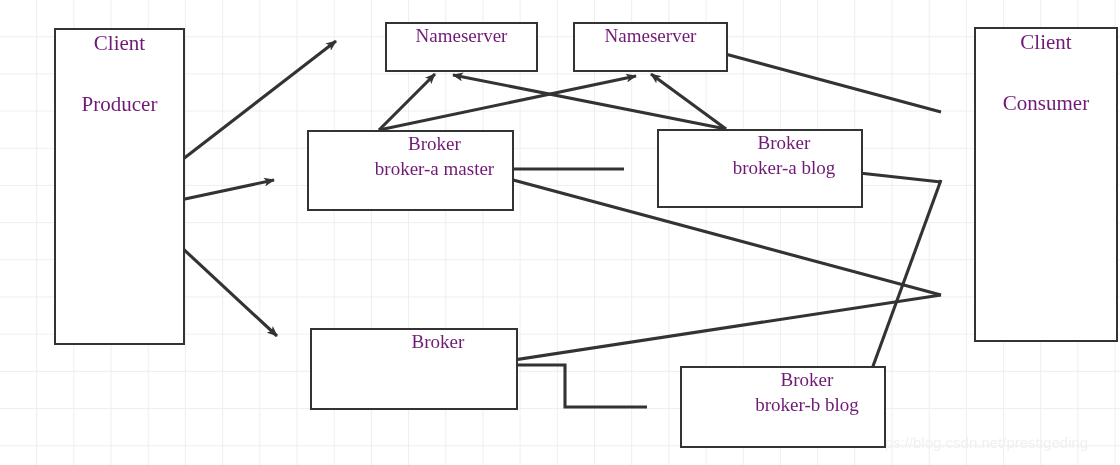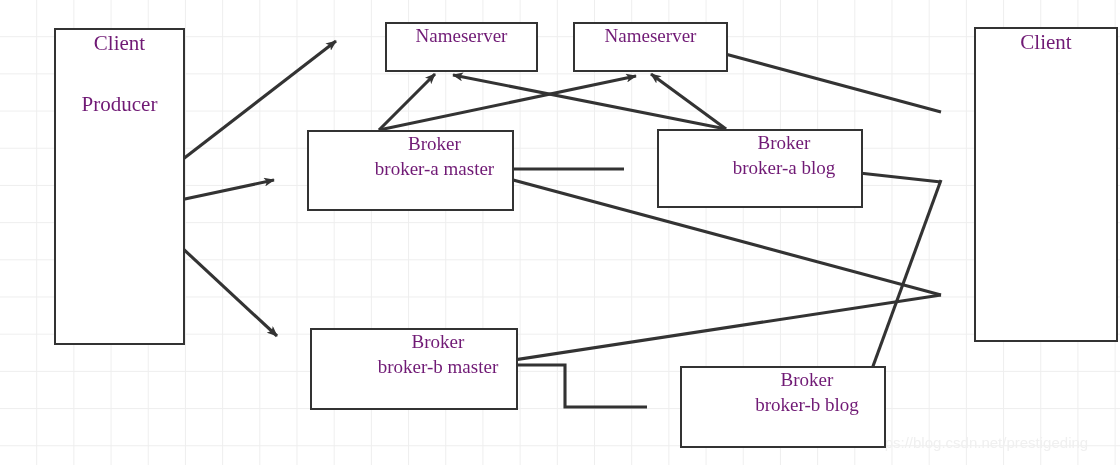--- a/index.html
+++ b/index.html
@@ -117,20 +117,21 @@
     </g>
   </svg>
 
   <div class="node client" id="n-client-producer">
     <span class="line1">Client</span>
     <span class="line2">Producer</span>
   </div>
 
   <div class="node client" id="n-client-consumer">
     <span class="line1">Client</span>
+    <span class="line2">Consumer</span>
   </div>
 
   <div class="node nameserver" id="n-nameserver-1">
     <span class="line1">Nameserver</span>
   </div>
 
   <div class="node nameserver" id="n-nameserver-2">
     <span class="line1">Nameserver</span>
   </div>
 
@@ -139,21 +140,20 @@
     <span class="line2">broker-a master</span>
   </div>
 
   <div class="node broker" id="n-broker-a-slave">
     <span class="line1">Broker</span>
     <span class="line2">broker-a blog</span>
   </div>
 
   <div class="node broker" id="n-broker-b-master">
     <span class="line1">Broker</span>
-    <span class="line2">broker-b master</span>
   </div>
 
   <div class="node broker" id="n-broker-b-slave">
     <span class="line1">Broker</span>
     <span class="line2">broker-b blog</span>
   </div>
 
   <div id="watermark">https://blog.csdn.net/prestigeding</div>
 
 </div>

